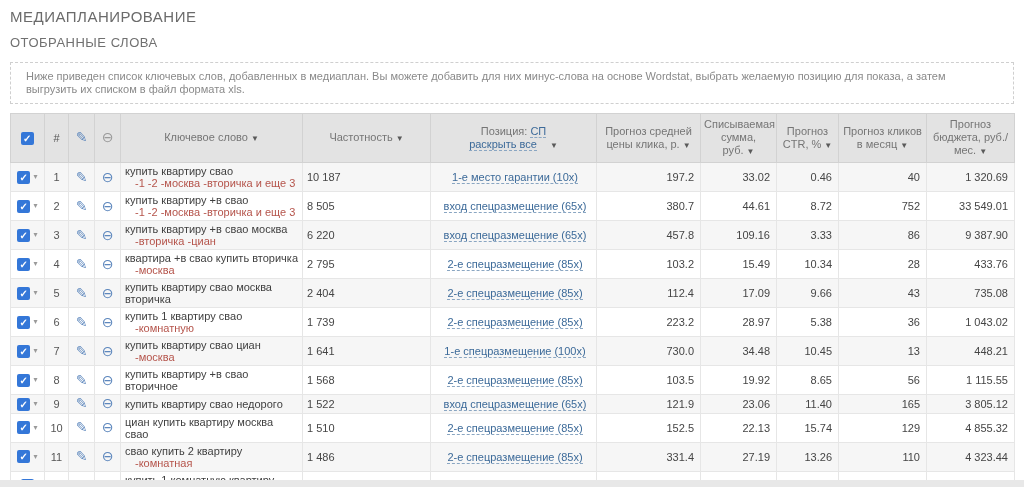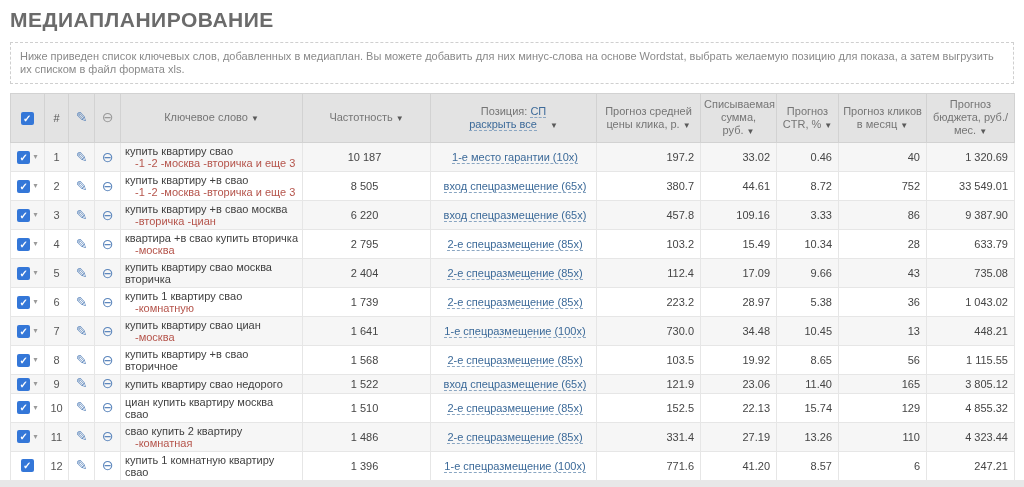--- a/index.html
+++ b/index.html
@@ -1,37 +1,37 @@
 <!DOCTYPE html>
 <html><head>
 <meta charset="utf-8">
 <style>
   * { box-sizing: border-box; margin: 0; padding: 0; }
   html, body { width: 1024px; height: 487px; overflow: hidden; background: #fff;
     font-family: "Liberation Sans", sans-serif; }
   .page { position: relative; width: 1024px; height: 487px; padding: 6px 10px 0 10px; }
 
-  .title { font-size: 21px; font-weight: 700; color: #6b6b6b; letter-spacing: .5px; margin: 2px 0 10px; }
+  .title { font-size: 15px; font-weight: 400; color: #6b6b6b; letter-spacing: .5px; margin: 2px 0 10px; }
   .subtitle { font-size: 13px; font-weight: 400; color: #707070; letter-spacing: .5px; margin: 0 0 12px; }
   .note { border: 1px dashed #cfcfcf; color: #8a8a8a; font-size: 11px; line-height: 13px;
-    padding: 7px 9px; margin-bottom: 9px; }
+    padding: 7px 15px; margin-bottom: 9px; }
 
   table { border-collapse: collapse; table-layout: fixed; width: 1004px; font-size: 11px; }
   thead th { background: #e3e3e3; color: #757575; font-weight: 400; padding: 4px 3px;
     border: 1px solid #d2d2d2; line-height: 13px; text-align: center; vertical-align: middle; }
   tbody td { border: 1px solid #e6e6e6; padding: 2px 4px; color: #454545; line-height: 12px;
     vertical-align: middle; }
   tbody tr.odd { background: #f6f6f6; }
   tbody tr.even { background: #ffffff; }
 
   .c-check { text-align: center; white-space: nowrap; }
   .c-num { text-align: center; color: #555; }
   .c-icon { text-align: center; }
   .c-kw { text-align: left; }
-  .c-freq { text-align: center; padding-right: 8px !important; margin-top: 7px; }
+  .c-freq { text-align: left; padding-right: 8px !important; margin-top: 7px; }
   .c-pos { text-align: center; padding-left: 7px; }
   .c-num-r { text-align: right; padding-right: 6px !important; }
 
   .kw { color: #3f3f3f; }
   .minus { color: #b5544b; padding-left: 10px; }
 
   .checkbox { display: inline-block; width: 13px; height: 13px; background: #3477d8;
     border-radius: 2px; position: relative; vertical-align: middle; cursor: pointer; }
   .checkbox::after { content: "\2713"; position: absolute; left: 2px; top: 0px;
     color: #fff; font-size: 10px; font-weight: bold; line-height: 13px; }
@@ -46,20 +46,21 @@
   .pos-link { color: #3c6a99; text-decoration: none; border-bottom: 1px dashed #8aa6c2; cursor: pointer; }
 
   .bottom-strip { position: absolute; left: 0; bottom: 0; width: 1024px; height: 7px; background: #e8e8e8; }
 </style>
 </head>
 <body>
 
 <div class="page">
 
   <div class="title">МЕДИАПЛАНИРОВАНИЕ</div>
+  <div class="subtitle">ОТОБРАННЫЕ СЛОВА</div>
   <div class="note">Ниже приведен список ключевых слов, добавленных в медиаплан. Вы можете добавить для них минус-слова на основе Wordstat, выбрать желаемую позицию для показа, а затем выгрузить их списком в файл формата xls.</div>
 
   <table>
     <colgroup>
       <col style="width:34px">
         <col style="width:24px">
         <col style="width:26px">
         <col style="width:26px">
       <col style="width:182px">
         <col style="width:128px">
@@ -171,21 +172,21 @@
           <td class="c-kw">
             <div class="kw">квартира +в свао купить вторичка</div>
             <div class="minus">-москва</div>
           </td>
           <td class="c-freq">2 795</td>
           <td class="c-pos"><a class="pos-link">2-е спецразмещение (85x)</a></td>
           <td class="c-num-r">103.2</td>
           <td class="c-num-r">15.49</td>
           <td class="c-num-r">10.34</td>
           <td class="c-num-r">28</td>
-          <td class="c-num-r">633.79</td>
+          <td class="c-num-r">433.76</td>
         </tr>
         <tr class="odd">
           <td class="c-check"><span class="checkbox"></span><span class="dd-arrow">▾</span></td>
           <td class="c-num">5</td>
           <td class="c-icon"><span class="pencil">✎</span></td>
           <td class="c-icon"><span class="minus-circle">⊖</span></td>
           <td class="c-kw">
             <div class="kw">купить квартиру свао москва вторичка</div>
           </td>
           <td class="c-freq">2 404</td>

